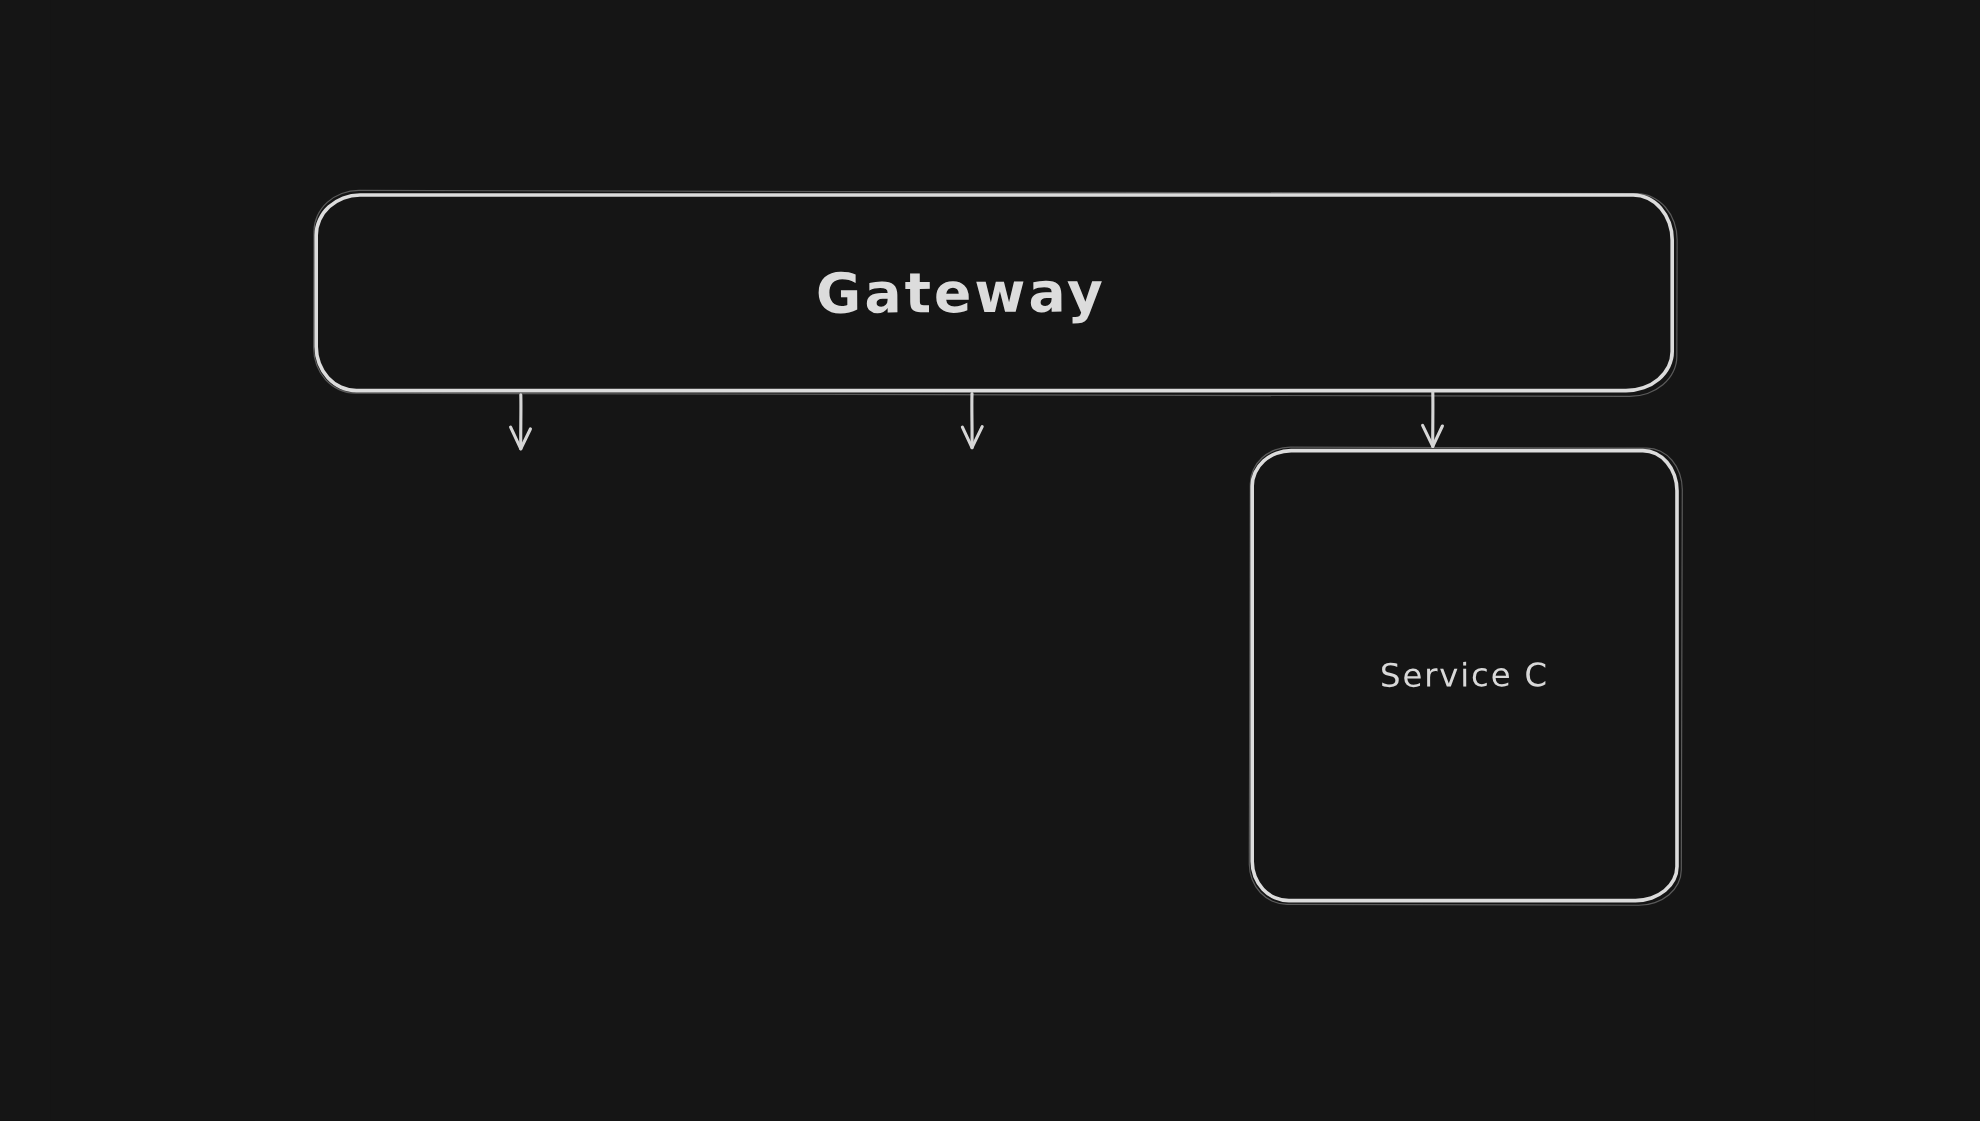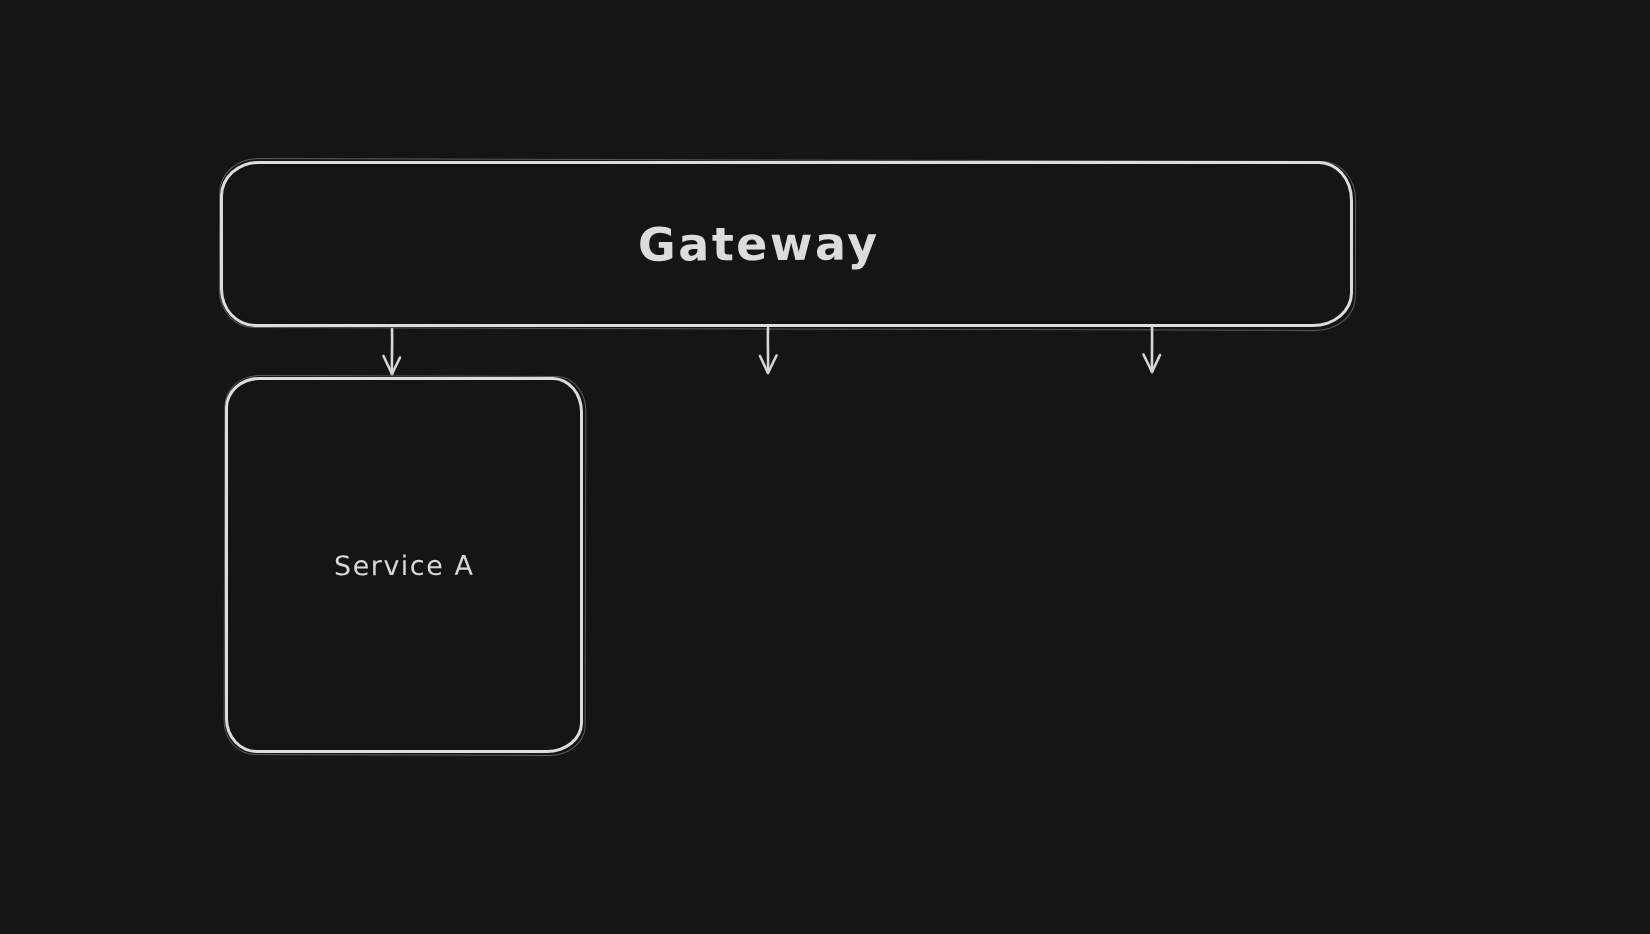--- a/index.html
+++ b/index.html
@@ -10,20 +10,21 @@
     overflow: hidden;
     background: #151515;
     font-family: "DejaVu Sans", sans-serif;
   }
 
   .canvas {
     position: relative;
     width: 1470px;
     height: 934px;
     background: #151515;
+    margin-left: 42px;
   }
 
   
   .node {
     position: absolute;
     box-sizing: border-box;
     border: 3px solid #dcdcdc;
     background: transparent;
     display: flex;
     align-items: center;
@@ -113,19 +114,19 @@
   <svg class="arrow arrow-2" viewBox="0 0 36 50">
     <path d="M18,2 C17.6,16 18.3,32 18,47"></path>
     <path d="M10,30 L18,47 L26.5,29.5"></path>
   </svg>
 
   <svg class="arrow arrow-3" viewBox="0 0 36 50">
     <path d="M18,2 C18.3,16 17.8,32 18,47"></path>
     <path d="M9.5,29.5 L18,47 L26,30"></path>
   </svg>
 
-  <div class="node node-service node-service-a">
-    <span class="service-label">Service A</span>
-  </div>
 
 
+  <div class="node node-service node-service-c">
+    <span class="service-label">Service C</span>
+  </div>
 
 </div>
 
 </body></html>

